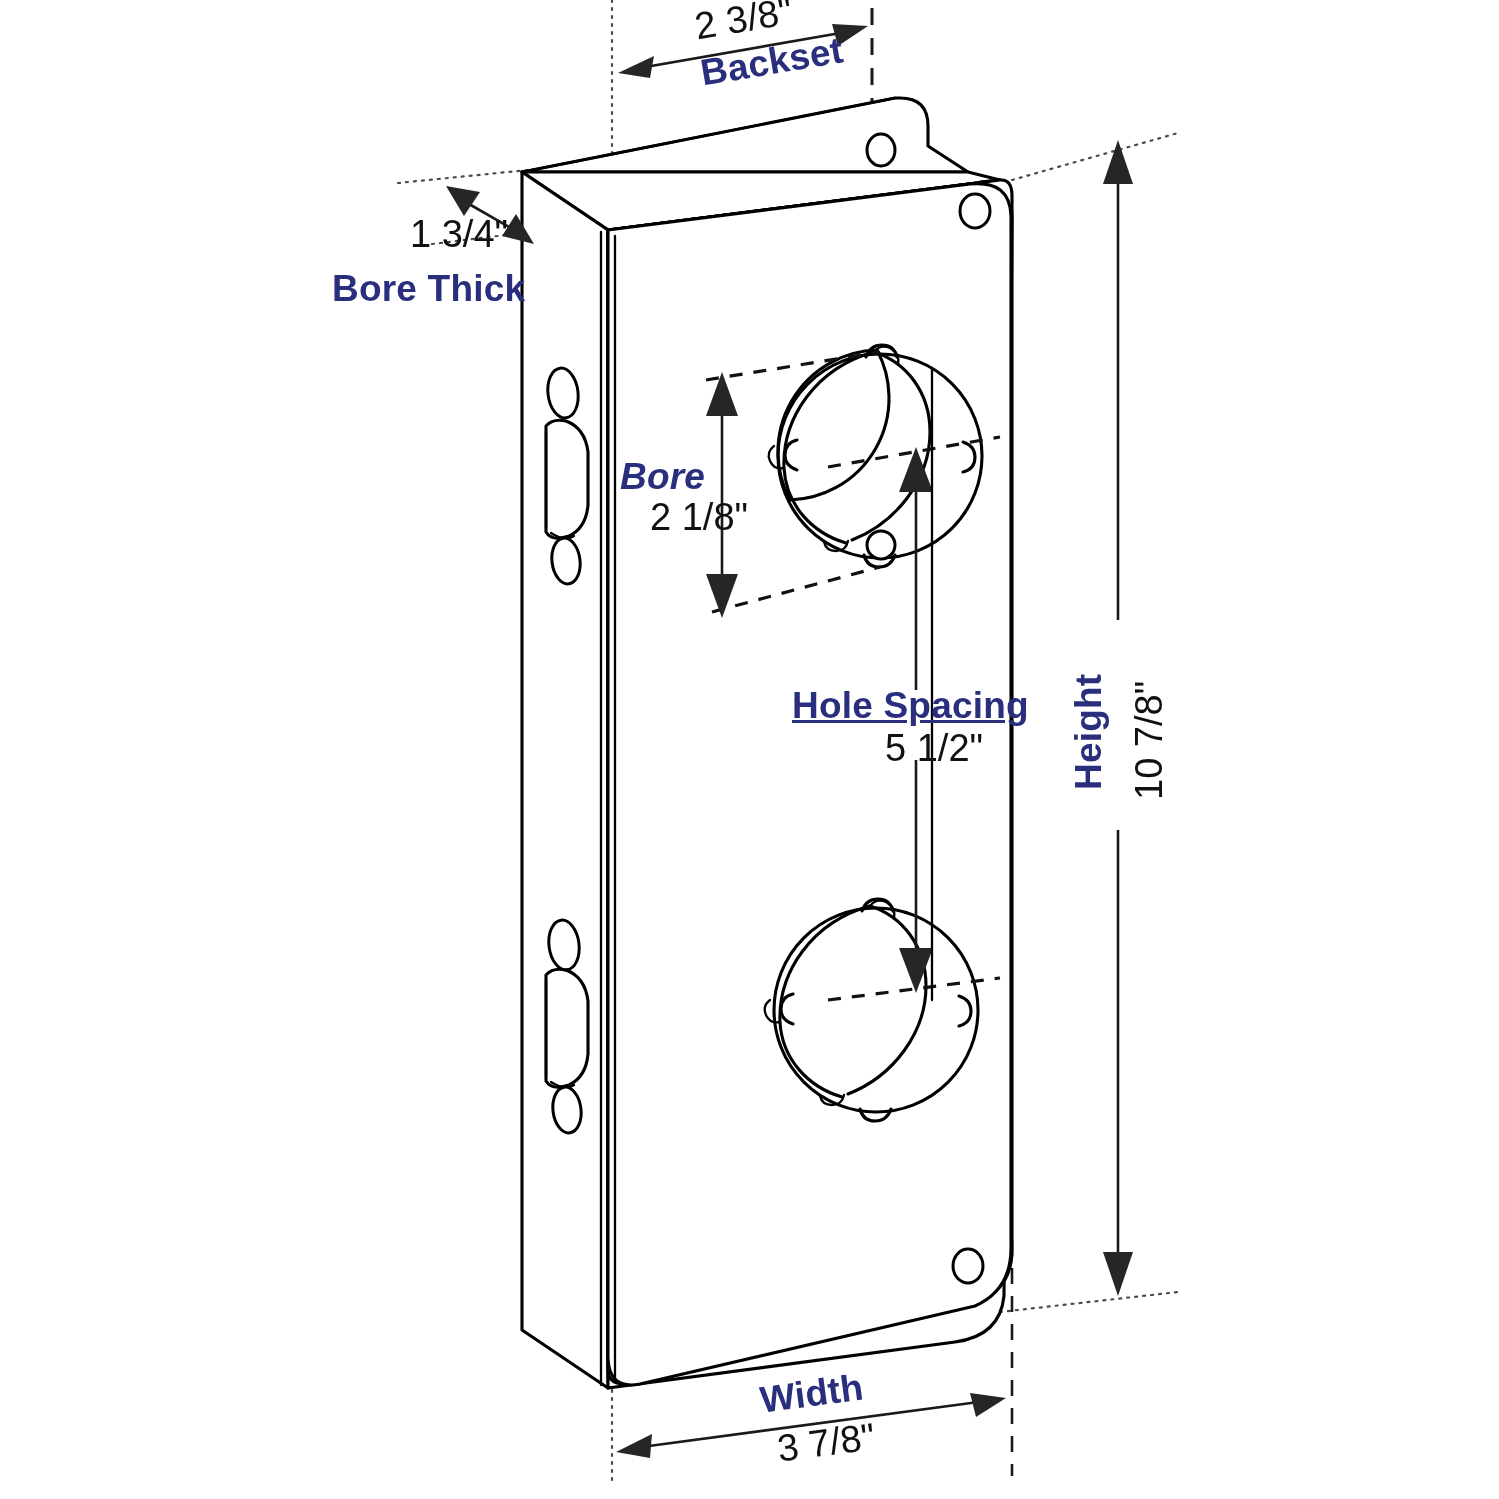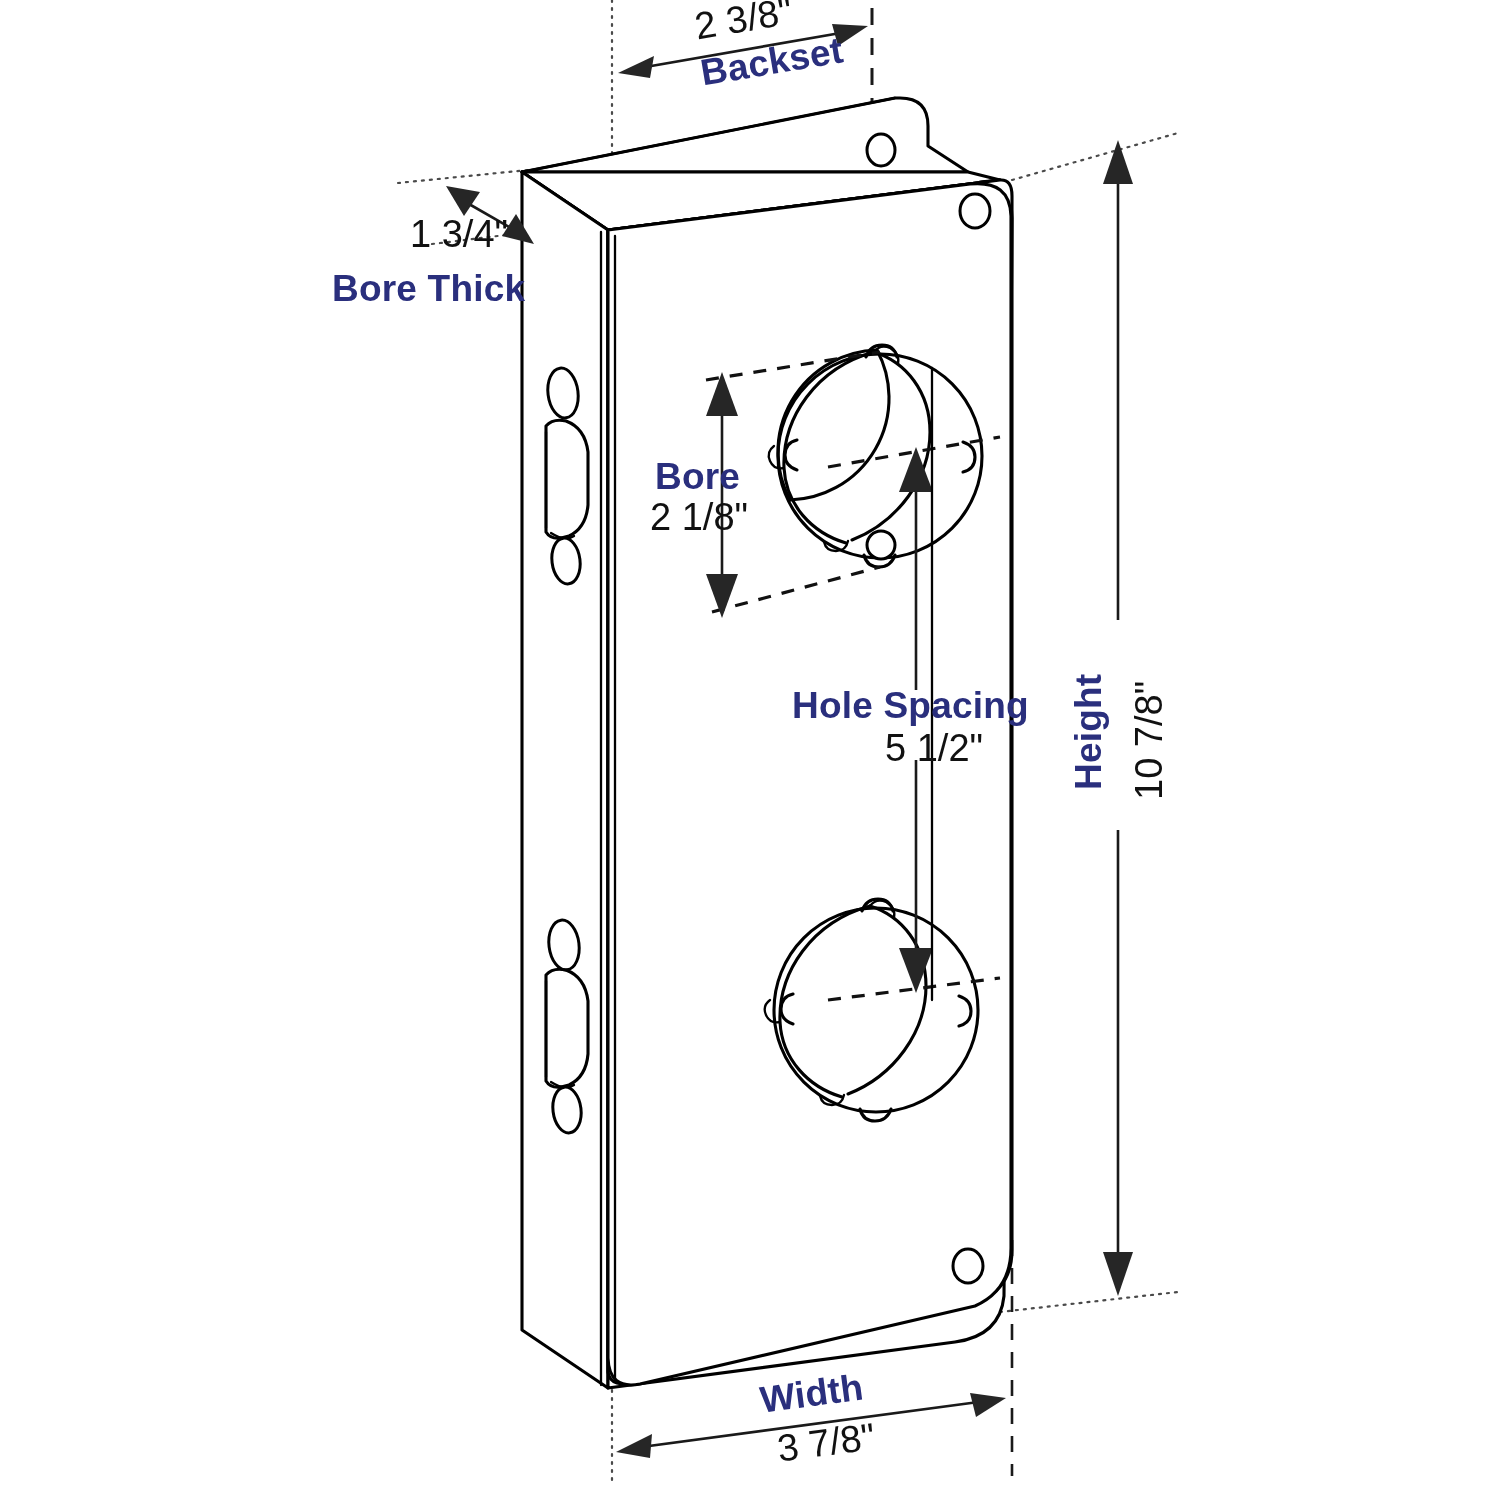--- a/index.html
+++ b/index.html
@@ -337,24 +337,24 @@
     </g>
 
   </svg>
 
   <div class="lbl lbl-val" style="left:692px; top:8px; font-size:38px; transform:rotate(-9.5deg); transform-origin:left top;">2 3/8"</div>
   <div class="lbl lbl-name" style="left:698px; top:55px; font-size:37px; transform:rotate(-9.5deg); transform-origin:left top;">Backset</div>
 
   <div class="lbl lbl-val" style="left:410px; top:215px; font-size:38px;">1 3/4"</div>
   <div class="lbl lbl-name" style="left:332px; top:270px; font-size:37px;">Bore Thick</div>
 
-  <div class="lbl lbl-name" style="left:655px; top:458px; font-size:37px;">Bore</div>
+  <div class="lbl lbl-name" style="left:620px; top:458px; font-size:37px;font-style:italic;">Bore</div>
   <div class="lbl lbl-val" style="left:650px; top:498px; font-size:38px;">2 1/8"</div>
 
-  <div class="lbl lbl-name" style="left:792px; top:687px; font-size:37px;">Hole Spacing</div>
+  <div class="lbl lbl-name" style="left:792px; top:687px; font-size:37px;text-decoration:underline;">Hole Spacing</div>
   <div class="lbl lbl-val" style="left:885px; top:729px; font-size:38px;">5 1/2"</div>
 
   <div class="lbl lbl-name" style="left:1070px; top:790px; font-size:37px; transform:rotate(-90deg); transform-origin:left top;">Height</div>
   <div class="lbl lbl-val" style="left:1130px; top:800px; font-size:38px; transform:rotate(-90deg); transform-origin:left top;">10 7/8"</div>
 
   <div class="lbl lbl-name" style="left:758px; top:1382px; font-size:37px; transform:rotate(-7.5deg); transform-origin:left top;">Width</div>
   <div class="lbl lbl-val" style="left:775px; top:1430px; font-size:38px; transform:rotate(-7.5deg); transform-origin:left top;">3 7/8"</div>
 
 </div>
 

